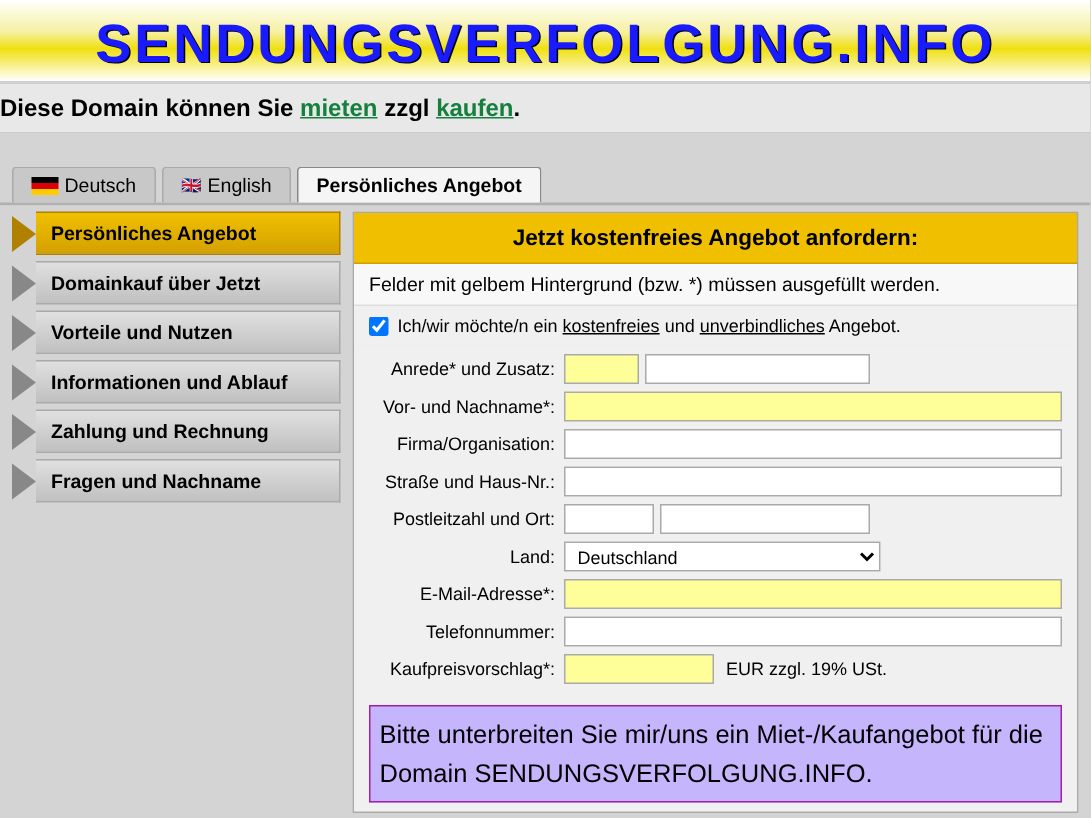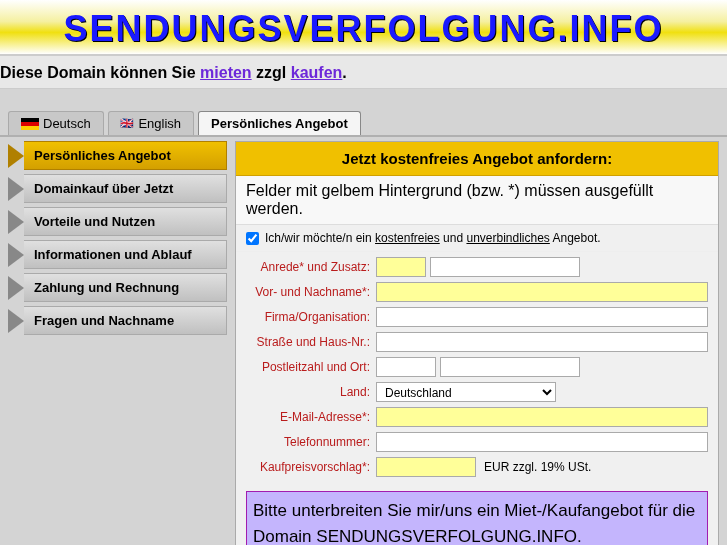--- a/index.html
+++ b/index.html
@@ -30,21 +30,21 @@
     .header-subtitle {
       font-size: 16px;
       font-weight: bold;
       color: #000;
       padding: 8px 0 6px 0;
       background: #e8e8e8;
       border-top: 1px solid #ccc;
       border-bottom: 1px solid #ccc;
     }
     .header-subtitle a {
-      color: #6d28d9;
+      color: #15803d;
     }
 
     
     .tab-bar {
       display: flex;
       align-items: flex-end;
       background: #d4d4d4;
       border-bottom: 2px solid #b0b0b0;
       padding: 4px 8px 0 8px;
       gap: 4px;
@@ -142,21 +142,21 @@
       background: #f0c000;
       border-bottom: 1px solid #d0a000;
       padding: 8px 12px;
       font-size: 15px;
       font-weight: bold;
       text-align: center;
       color: #000;
     }
     .panel-notice {
       padding: 6px 10px;
-      font-size: 16px;
+      font-size: 13px;
       border-bottom: 1px solid #ddd;
       background: #f8f8f8;
     }
     .panel-checkbox-row {
       padding: 6px 10px;
       font-size: 12px;
       border-bottom: 1px solid #eee;
       display: flex;
       align-items: center;
       gap: 6px;
@@ -169,21 +169,21 @@
     }
     .form-row {
       display: flex;
       align-items: center;
       margin-bottom: 3px;
       min-height: 22px;
     }
     .form-label {
       width: 130px;
       font-size: 12px;
-      color: #b91c1c;
+      color: #000000;
       flex-shrink: 0;
       text-align: right;
       padding-right: 6px;
     }
     .form-input-area {
       flex: 1;
       display: flex;
       gap: 4px;
       align-items: center;
     }
@@ -198,21 +198,21 @@
       background: #ffff99;
     }
     .input-full { width: 100%; }
 
     .select-field {
       border: 1px solid #aaa;
       padding: 2px 4px;
       font-size: 12px;
       height: 20px;
       background: #fff;
-      width: 180px;
+      width: 211px;
     }
 
     .eur-label {
       font-size: 12px;
       margin-left: 4px;
       white-space: nowrap;
     }
 
     .textarea-row {
       padding: 6px 10px;

